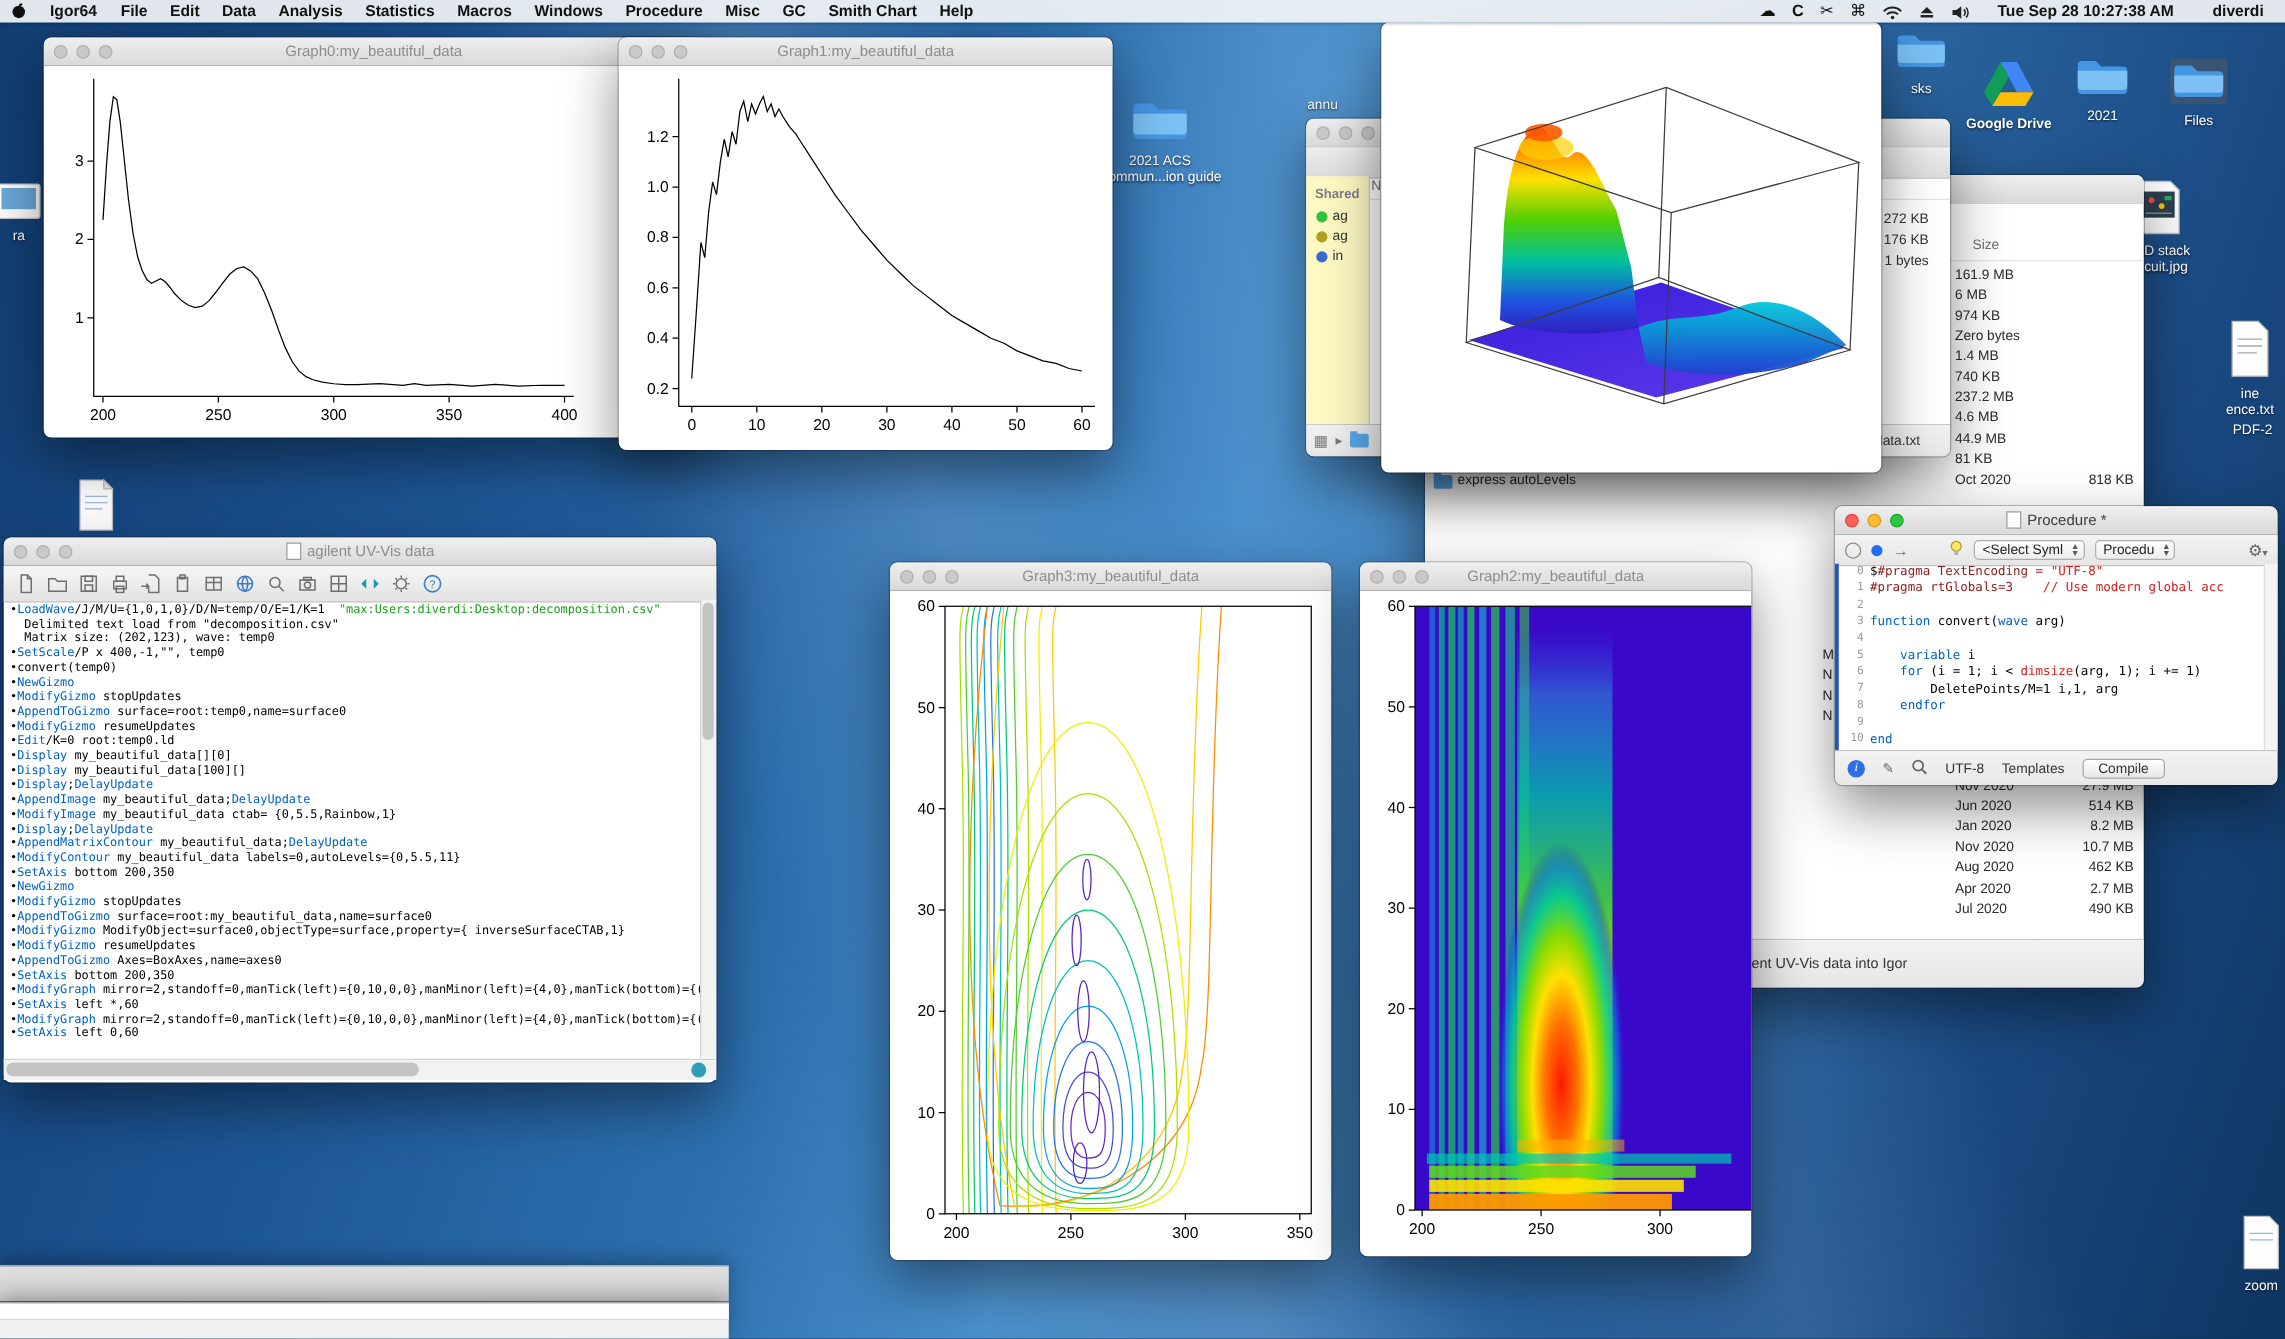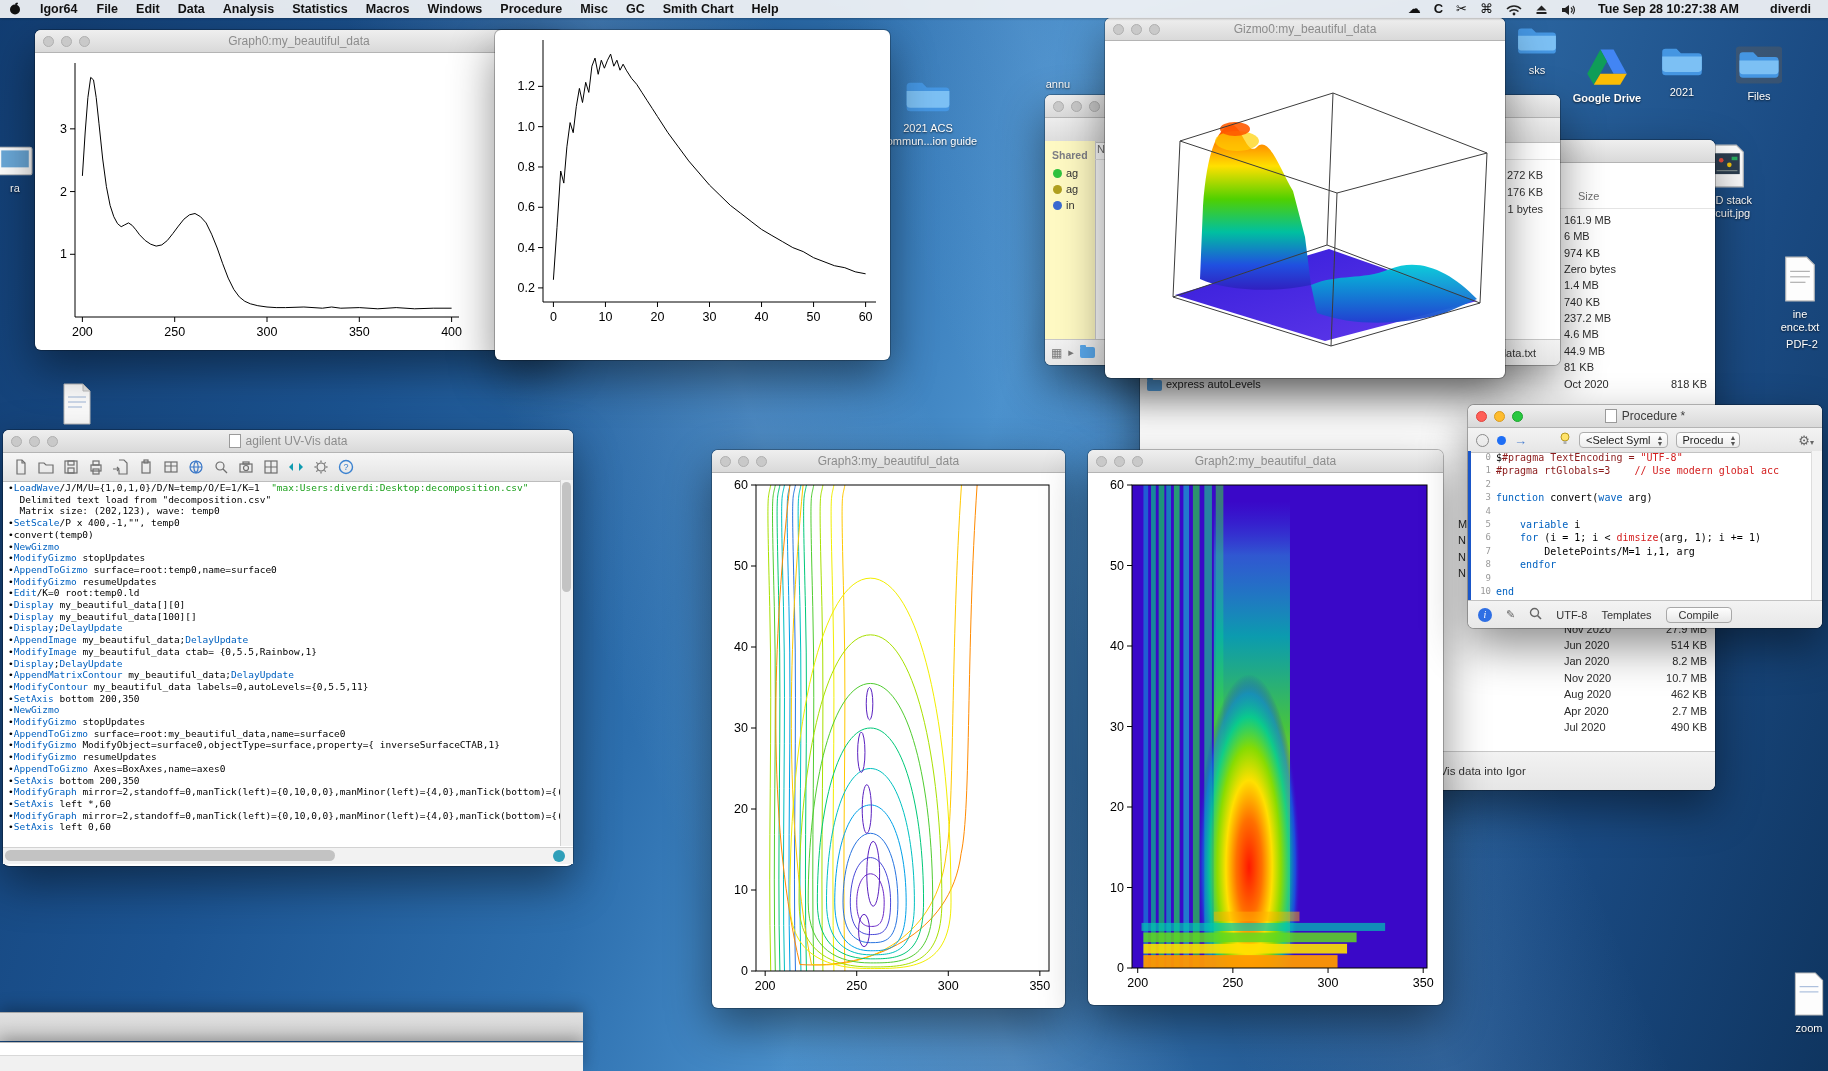--- a/index.html
+++ b/index.html
@@ -459,20 +459,28 @@
             <line x1="40" y1="138.5679012345679" x2="35" y2="138.5679012345679" stroke="#000"></line>
             <text x="32" y="142.5679012345679" text-anchor="end" font-size="12.5" fill="#000" font-family="Liberation Sans, sans-serif">2</text>
             <line x1="40" y1="75.85185185185185" x2="35" y2="75.85185185185185" stroke="#000"></line>
             <text x="32" y="79.85185185185185" text-anchor="end" font-size="12.5" fill="#000" font-family="Liberation Sans, sans-serif">3</text>
             <polyline points="47.4,122.9 50.2,79.0 52.9,44.5 55.7,24.4 58.5,26.9 61.2,44.5 64.0,70.8 67.7,106.0 71.4,133.6 75.1,152.4 78.8,163.7 82.5,170.6 86.2,173.7 89.8,171.8 93.5,169.9 97.2,172.4 100.9,176.8 104.6,181.8 110.2,187.5 115.7,191.2 121.2,193.1 126.8,191.9 132.3,187.5 137.8,180.6 143.4,173.1 148.9,166.2 154.5,161.8 160.0,160.5 165.5,163.7 171.1,169.9 176.6,181.2 182.2,195.0 187.7,210.7 193.2,225.1 198.8,236.4 204.3,243.9 209.8,248.3 215.4,250.8 222.8,252.7 232.0,254.0 241.2,254.6 250.5,254.6 268.9,254.0 287.4,255.2 296.6,254.0 305.8,255.2 324.3,254.6 342.8,255.8 361.2,254.6 379.7,255.8 398.2,255.2 416.6,255.2" fill="none" stroke="#000" stroke-width="1"></polyline>
           </svg></div>
       </div>
   </div>
 
   <div class="window" id="win-graph1" style="left:495px;top:30px;width:395px;height:330px;z-index:4;">
+    <div class="titlebar">
+      <div class="lights">
+          <span class="light"></span>
+          <span class="light"></span>
+          <span class="light"></span>
+        </div>
+      <span class="wtitle">Graph1:my_beautiful_data</span>
+    </div>
     <div class="wcontent" style="height:308px;">
         <div class="chartmount" id="c-graph1"><svg width="395" height="308">
             <path d="M48,10 L48,272 L381,272" fill="none" stroke="#000"></path>
             <line x1="58.40625" y1="272" x2="58.40625" y2="277" stroke="#000"></line>
             <text x="58.40625" y="291" text-anchor="middle" font-size="12.5" fill="#000" font-family="Liberation Sans, sans-serif">0</text>
             <line x1="110.4375" y1="272" x2="110.4375" y2="277" stroke="#000"></line>
             <text x="110.4375" y="291" text-anchor="middle" font-size="12.5" fill="#000" font-family="Liberation Sans, sans-serif">10</text>
             <line x1="162.46875" y1="272" x2="162.46875" y2="277" stroke="#000"></line>
             <text x="162.46875" y="291" text-anchor="middle" font-size="12.5" fill="#000" font-family="Liberation Sans, sans-serif">20</text>
             <line x1="214.5" y1="272" x2="214.5" y2="277" stroke="#000"></line>
@@ -494,28 +502,20 @@
             <line x1="48" y1="96.66153846153844" x2="43" y2="96.66153846153844" stroke="#000"></line>
             <text x="40" y="100.66153846153844" text-anchor="end" font-size="12.5" fill="#000" font-family="Liberation Sans, sans-serif">1.0</text>
             <line x1="48" y1="56.35384615384618" x2="43" y2="56.35384615384618" stroke="#000"></line>
             <text x="40" y="60.35384615384618" text-anchor="end" font-size="12.5" fill="#000" font-family="Liberation Sans, sans-serif">1.2</text>
             <polyline points="58.4,249.8 62.0,197.4 65.7,141.0 68.8,153.1 71.9,116.8 75.1,92.6 78.2,102.7 81.3,76.5 84.4,58.4 87.5,72.5 90.7,52.3 93.8,62.4 96.9,36.2 100.0,28.1 103.2,44.3 106.3,30.2 109.4,38.2 112.5,30.2 115.6,24.1 118.8,36.2 121.9,30.2 125.0,40.2 128.1,34.2 131.3,40.2 136.5,48.3 141.7,54.3 146.9,62.4 152.1,70.5 157.3,78.5 162.5,86.6 172.9,102.7 183.3,116.8 193.7,130.9 204.1,143.0 214.5,155.1 224.9,165.2 235.3,175.3 245.7,183.3 256.1,191.4 266.5,199.4 276.9,205.5 287.3,211.5 297.8,217.6 308.2,221.6 318.6,227.7 329.0,231.7 339.4,235.7 349.8,237.7 360.2,241.8 370.6,243.8" fill="none" stroke="#000" stroke-width="1"></polyline>
           </svg></div>
       </div>
   </div>
 
   <div class="window" id="win-gizmo" style="left:1105px;top:18px;width:400px;height:360px;z-index:4;">
-    <div class="titlebar">
-      <div class="lights">
-          <span class="light"></span>
-          <span class="light"></span>
-          <span class="light"></span>
-        </div>
-      <span class="wtitle">Gizmo0:my_beautiful_data</span>
-    </div>
     <div class="wcontent" style="height:338px;">
       <svg id="gizmo-svg" width="400" height="338" viewBox="0 0 400 338">
         <defs>
           <linearGradient id="gzMtn" x1="0" y1="0" x2="0" y2="1">
             <stop offset="0" stop-color="#ff3000"></stop>
               <stop offset="0.12" stop-color="#ff9000"></stop>
             <stop offset="0.25" stop-color="#ffe000"></stop>
               <stop offset="0.45" stop-color="#50d000"></stop>
             <stop offset="0.65" stop-color="#00c0a0"></stop>
               <stop offset="0.85" stop-color="#2050e0"></stop>
@@ -611,21 +611,21 @@
             <line x1="44" y1="174" x2="39" y2="174" stroke="#000"></line>
             <text x="36" y="178" text-anchor="end" font-size="12.5" fill="#000" font-family="Liberation Sans, sans-serif">40</text>
             <line x1="44" y1="93" x2="39" y2="93" stroke="#000"></line>
             <text x="36" y="97" text-anchor="end" font-size="12.5" fill="#000" font-family="Liberation Sans, sans-serif">50</text>
             <line x1="44" y1="12" x2="39" y2="12" stroke="#000"></line>
             <text x="36" y="16" text-anchor="end" font-size="12.5" fill="#000" font-family="Liberation Sans, sans-serif">60</text>
           </svg></div>
       </div>
   </div>
 
-  <div class="window" id="win-graph2" style="left:1088px;top:450px;width:355px;height:555px;z-index:5;">
+  <div class="window" id="win-graph2" style="left:1088px;top:450px;width:313px;height:555px;z-index:5;">
     <div class="titlebar">
       <div class="lights">
           <span class="light"></span>
           <span class="light"></span>
           <span class="light"></span>
         </div>
       <span class="wtitle">Graph2:my_beautiful_data</span>
     </div>
     <div class="wcontent" style="height:533px;">
         <div class="chartmount" id="c-graph2"><svg width="355" height="533">

